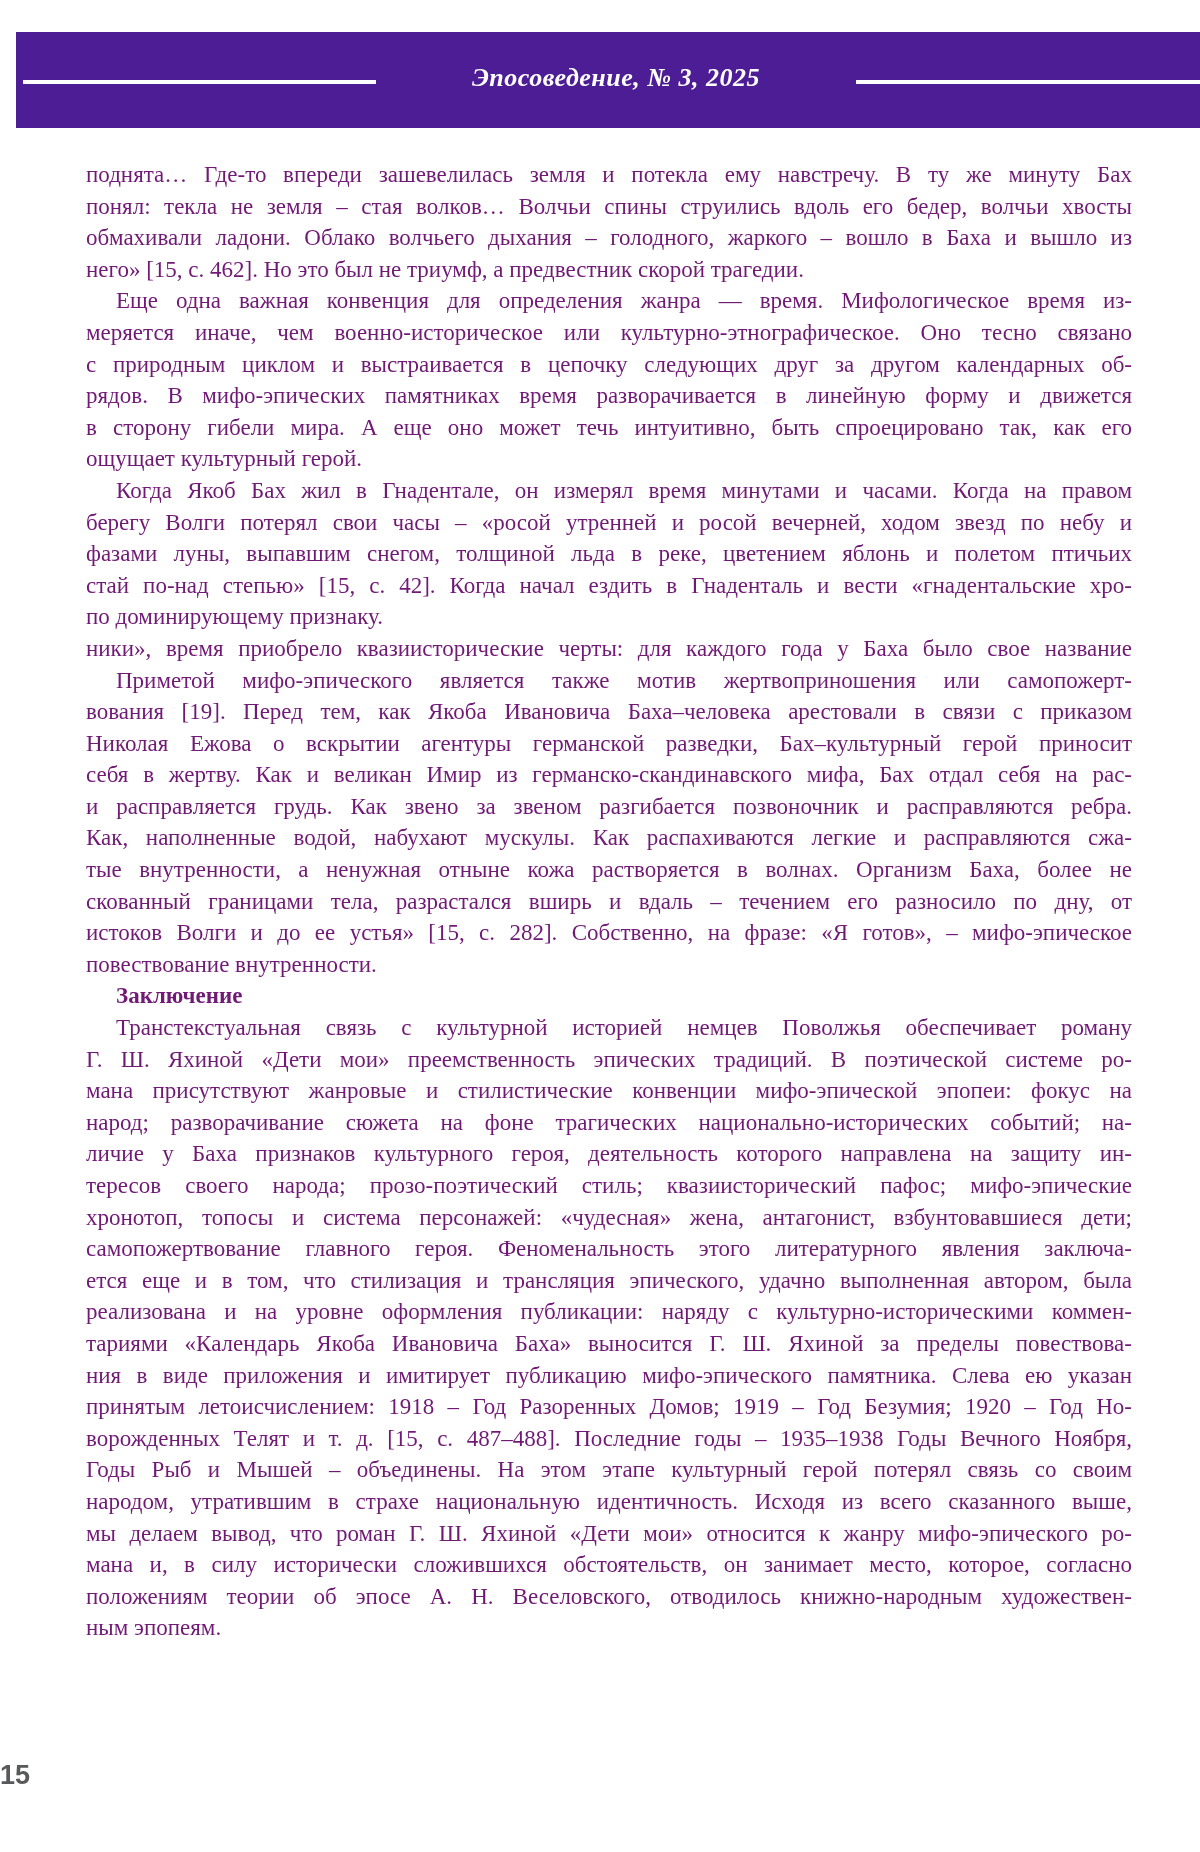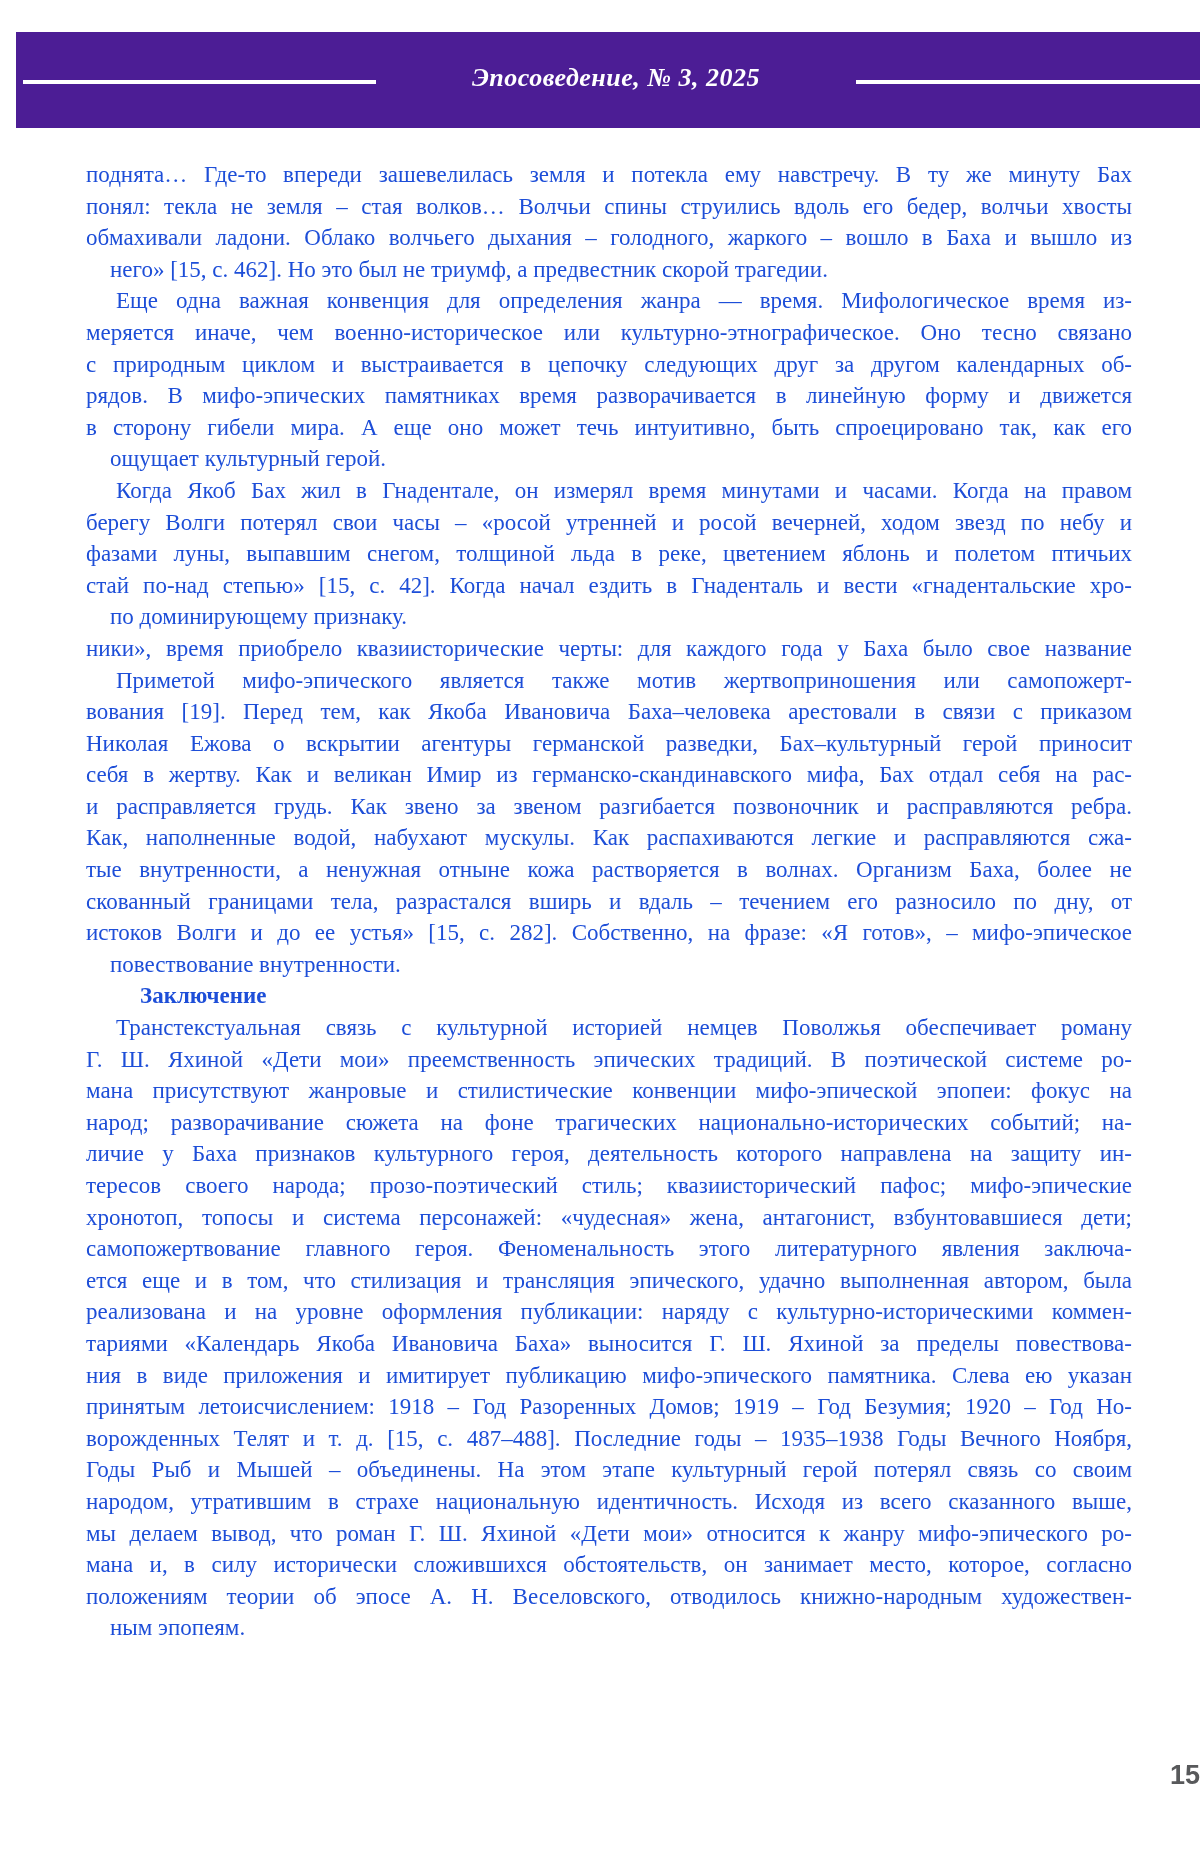--- a/index.html
+++ b/index.html
@@ -33,35 +33,35 @@
     font-weight: bold;
     font-size: 26px;
     letter-spacing: 0.5px;
   }
   .text-block {
     position: absolute;
     left: 86px; top: 159px;
     width: 1046px;
     font-size: 23px;
     line-height: 31.6px;
-    color: #1d4ed8;
+    color: #701a75;
   }
   .line {
     text-align: justify;
     text-align-last: justify;
     white-space: normal;
   }
-  .line.last { text-align-last: left; margin-left: 24px; }
+  .line.last { text-align-last: left; }
   .para.indent .line:first-child,
   .para.heading .line:first-child { text-indent: 30px; }
   .para.heading { font-weight: bold; }
   .page-number {
     position: absolute;
     top: 1760px; left: 0; right: 0;
-    text-align: right;
+    text-align: left;
     font-family: "Liberation Sans", sans-serif;
     font-weight: bold;
     font-size: 27px;
     color: #58595b;
   }
 </style>
 </head>
 <body>
 
 <div class="banner">

